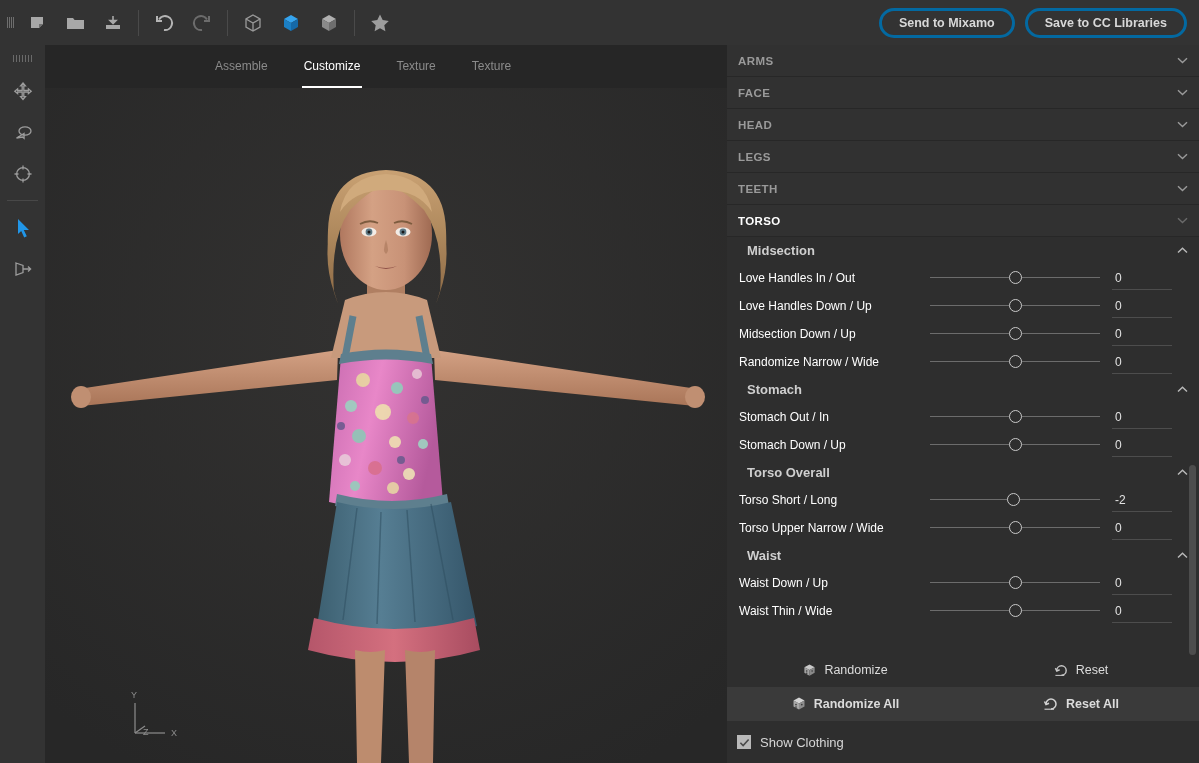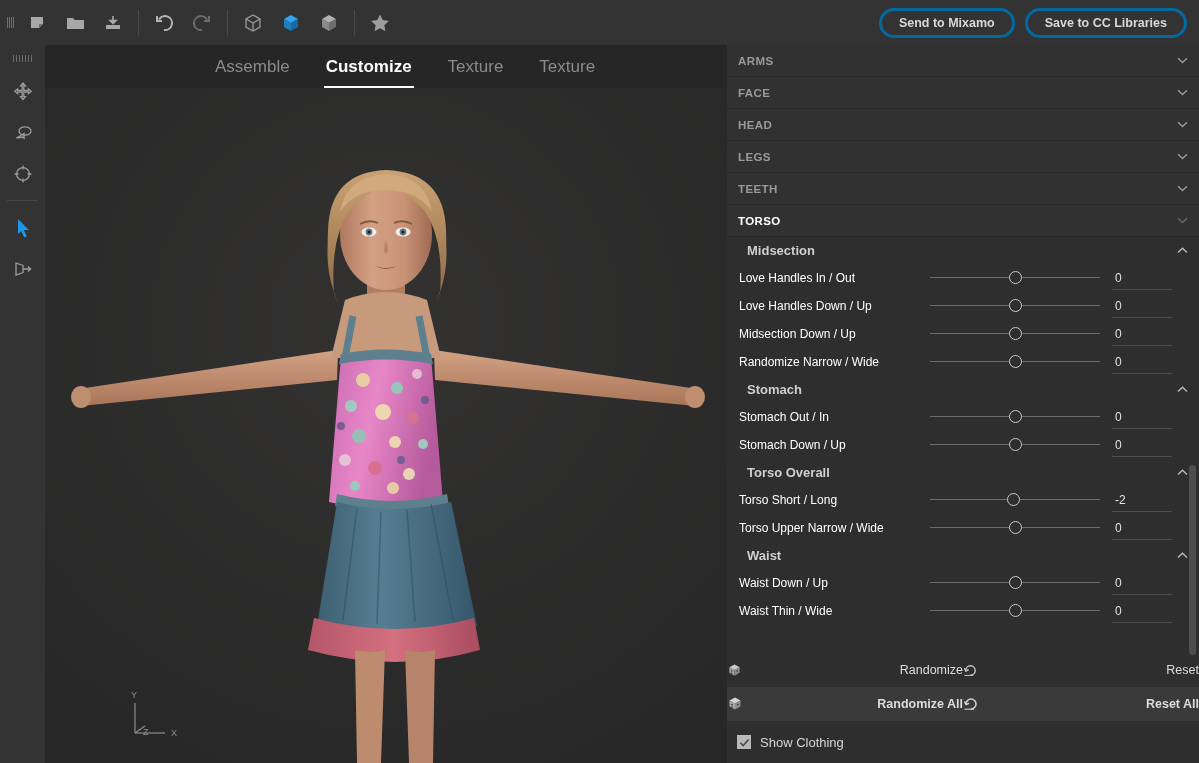--- a/index.html
+++ b/index.html
@@ -53,23 +53,23 @@
   }
   .rail-div { height: 1px; background: #484848; margin: 6px 7px 6px 7px; }
 
   
   #tabbar {
     position: absolute; left: 45px; top: 45px; width: 682px; height: 43px;
     background: #262626; display: flex; align-items: flex-start;
   }
   .tab {
     position: relative; height: 43px; line-height: 43px;
-    color: #8b8b8b; font-size: 17px; cursor: pointer; padding: 0 18px;
-  }
-  .tab.active { color: #ffffff; font-weight: bold; }
+    color: #8b8b8b; font-size: 12px; cursor: pointer; padding: 0 18px;
+  }
+  .tab.active { color: #ffffff; font-weight: normal; }
   .tab.active::after {
     content: ""; position: absolute; left: 16px; right: 16px; bottom: 0;
     height: 2px; background: #ffffff;
   }
   #tab-pad { width: 152px; }
 
   
   #viewport {
     position: absolute; left: 45px; top: 88px; width: 682px; height: 675px;
     background: #2a2a2a; overflow: hidden;
@@ -125,21 +125,21 @@
   
   #actions1 {
     position: absolute; left: 727px; top: 653px; width: 472px; height: 34px;
     background: #2e2e2e; display: flex;
   }
   #actions2 {
     position: absolute; left: 727px; top: 687px; width: 472px; height: 34px;
     background: #3a3a3a; display: flex;
   }
   .act {
-    flex: 1 1 50%; display: flex; align-items: center; justify-content: space-between;
+    flex: 1 1 50%; display: flex; align-items: center; justify-content: center;
     gap: 7px; color: #dcdcdc; font-size: 12.5px; font-weight: bold; cursor: pointer;
   }
   #actions1 .act { font-weight: normal; }
   #showclothing {
     position: absolute; left: 727px; top: 721px; width: 472px; height: 42px;
     background: #2e2e2e; display: flex; align-items: center;
   }
   .cbox {
     width: 14px; height: 14px; background: #b9b9b9; margin-left: 10px;
     display: flex; align-items: center; justify-content: center; cursor: pointer;

